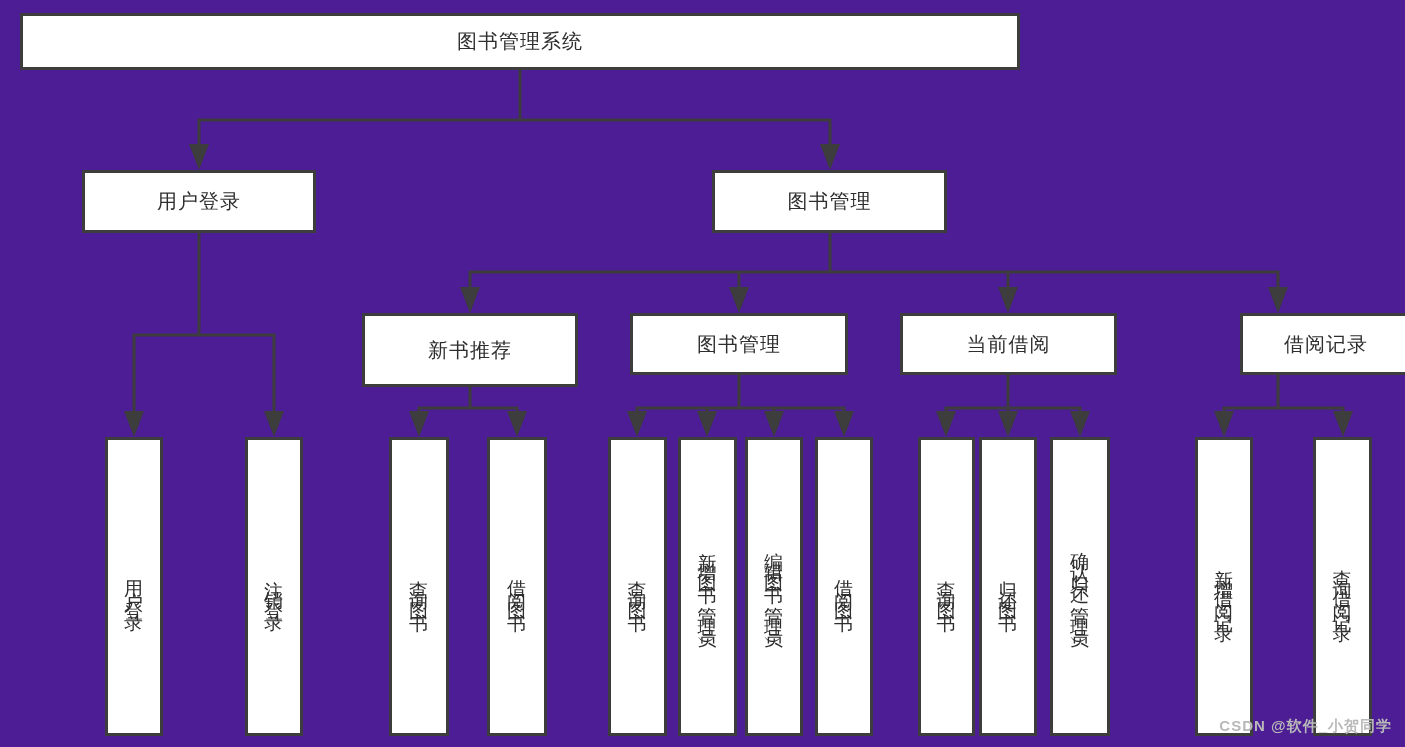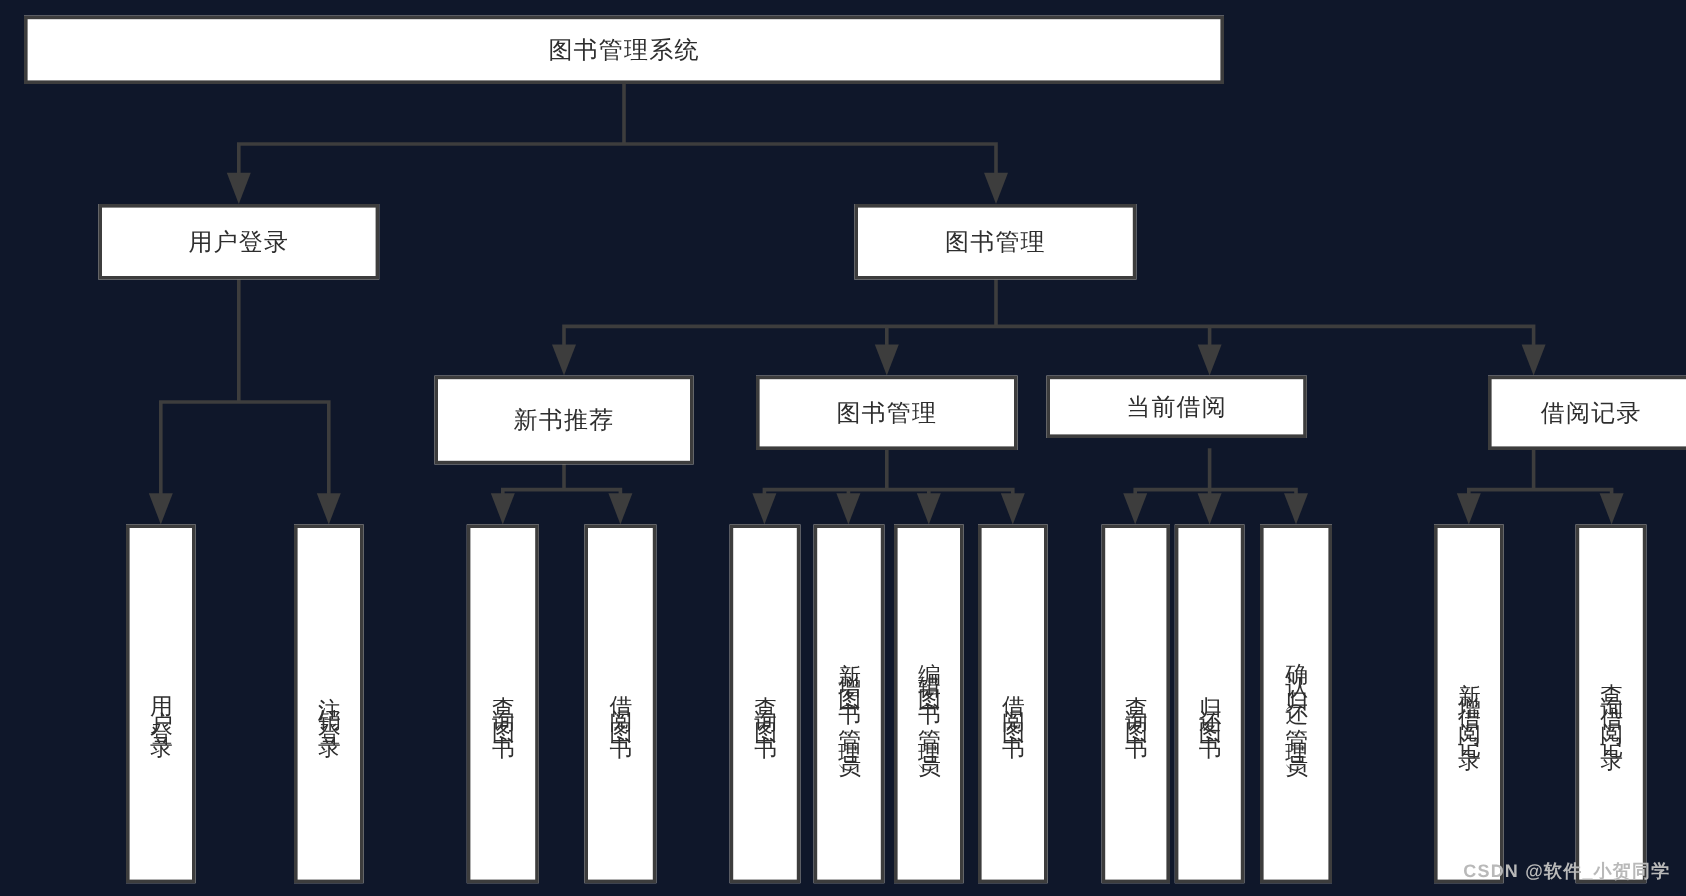--- a/index.html
+++ b/index.html
@@ -1,20 +1,20 @@
 <!DOCTYPE html>
 <html><head>
 <meta charset="utf-8">
 <style>
   html, body { margin: 0; padding: 0; background: #ffffff; }
   .canvas {
     position: relative;
     width: 1405px;
     height: 747px;
-    background: #0f172a;
+    background: #4c1d95;
     font-family: "Liberation Sans", sans-serif;
     overflow: hidden;
   }
   svg.connectors {
     position: absolute;
     left: 0; top: 0;
     width: 1405px; height: 747px;
     z-index: 1;
   }
   .node {
@@ -94,21 +94,21 @@
     </g>
   </svg>
 
   <div class="node h-node" style="left:20px; top:13px; width:1000px; height:57px;">图书管理系统</div>
 
   <div class="node h-node" style="left:82px; top:170px; width:234px; height:63px;">用户登录</div>
   <div class="node h-node" style="left:712px; top:170px; width:235px; height:63px;text-align:right;">图书管理</div>
 
   <div class="node h-node" style="left:362px; top:313px; width:216px; height:74px;">新书推荐</div>
   <div class="node h-node" style="left:630px; top:313px; width:218px; height:62px;">图书管理</div>
-  <div class="node h-node" style="left:872px; top:313px; width:217px; height:52px;">当前借阅</div>
+  <div class="node h-node" style="left:900px; top:313px; width:217px; height:62px;">当前借阅</div>
   <div class="node h-node" style="left:1240px; top:313px; width:172px; height:62px;">借阅记录</div>
 
   <div class="node v-node" style="left:105px; width:58px;">
     <span>用户登录</span>
   </div>
   <div class="node v-node" style="left:245px; width:58px;">
     <span>注销登录</span>
   </div>
 
   <div class="node v-node" style="left:389px; width:60px;">

